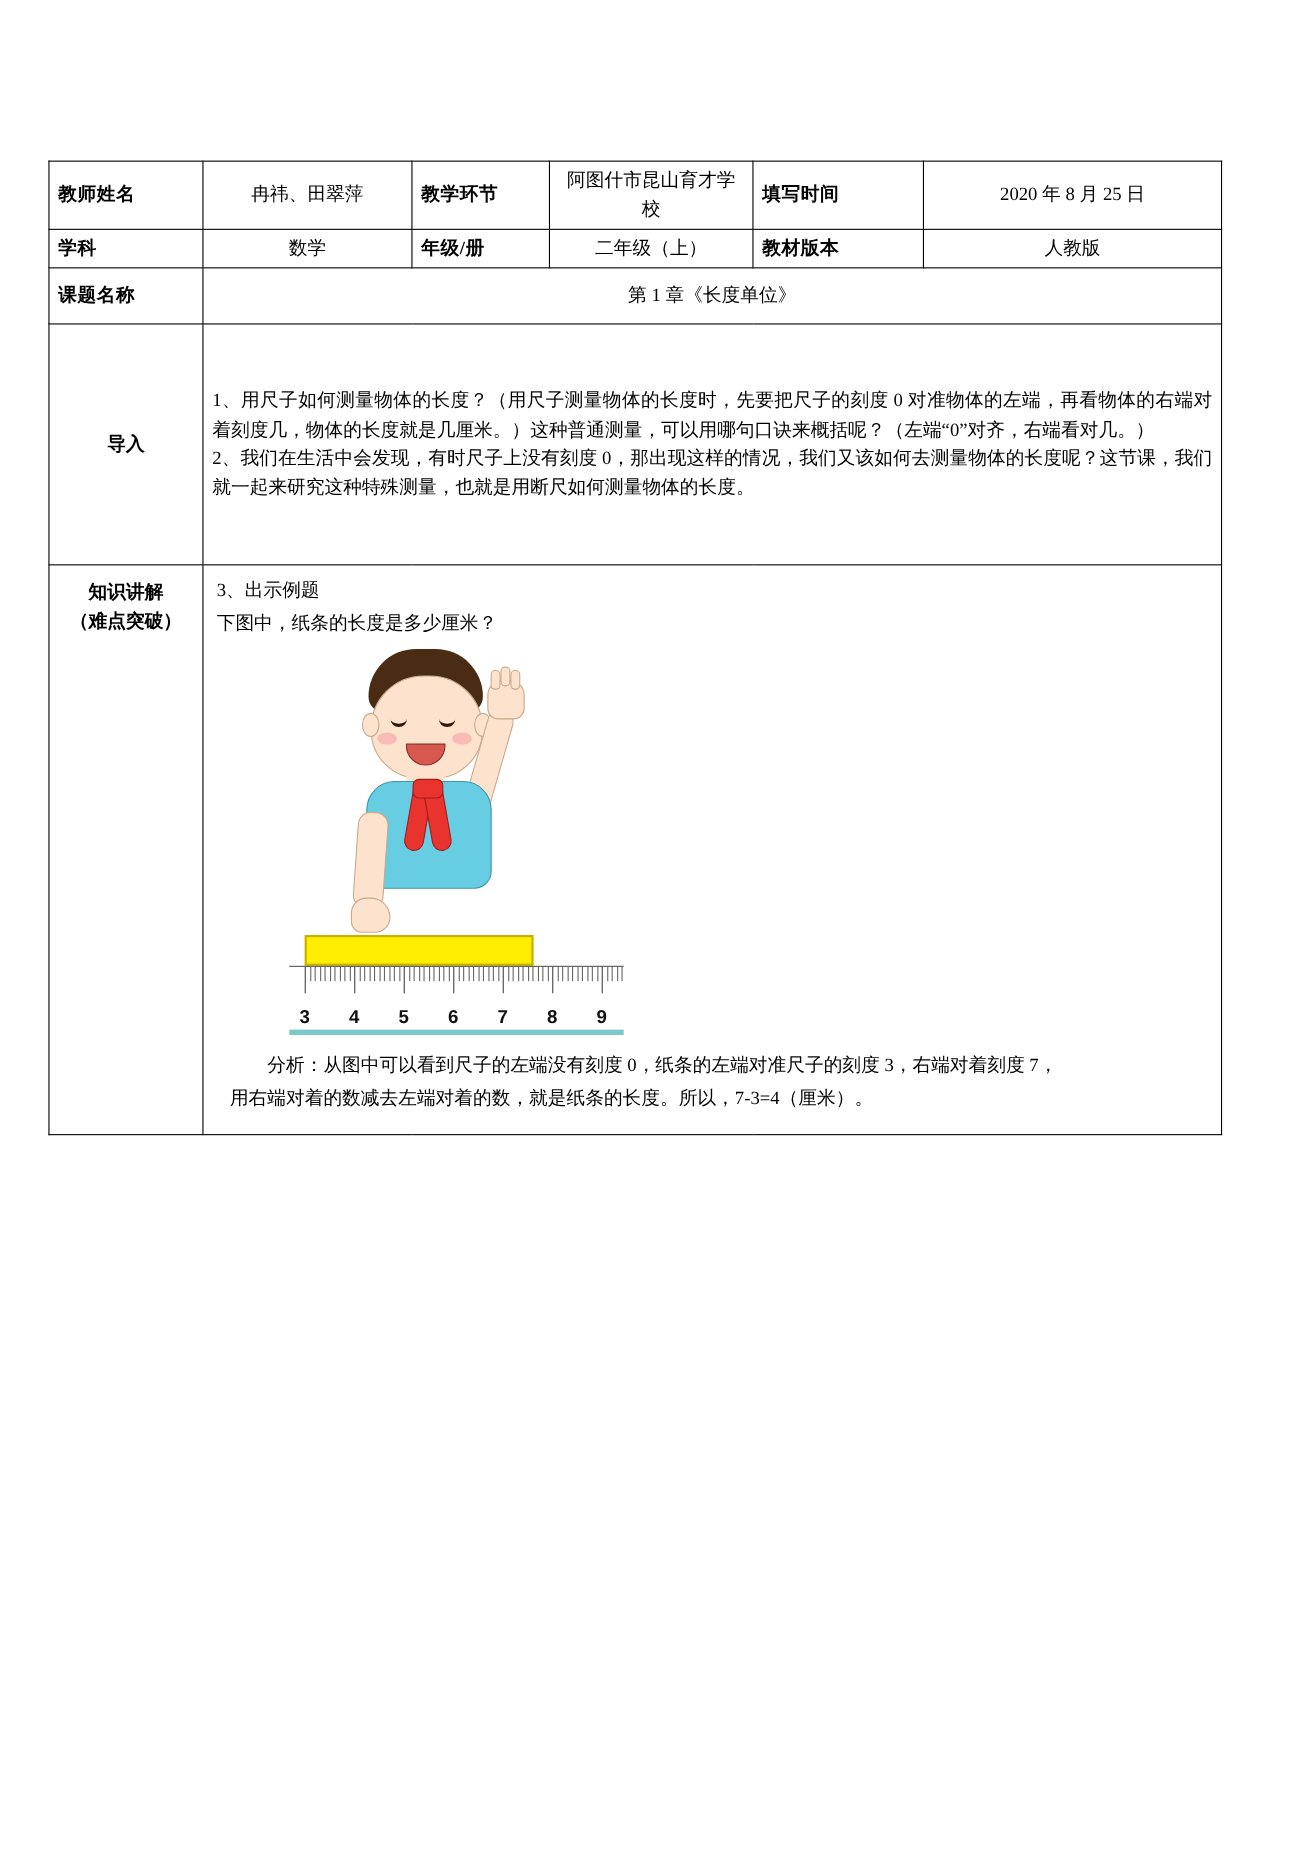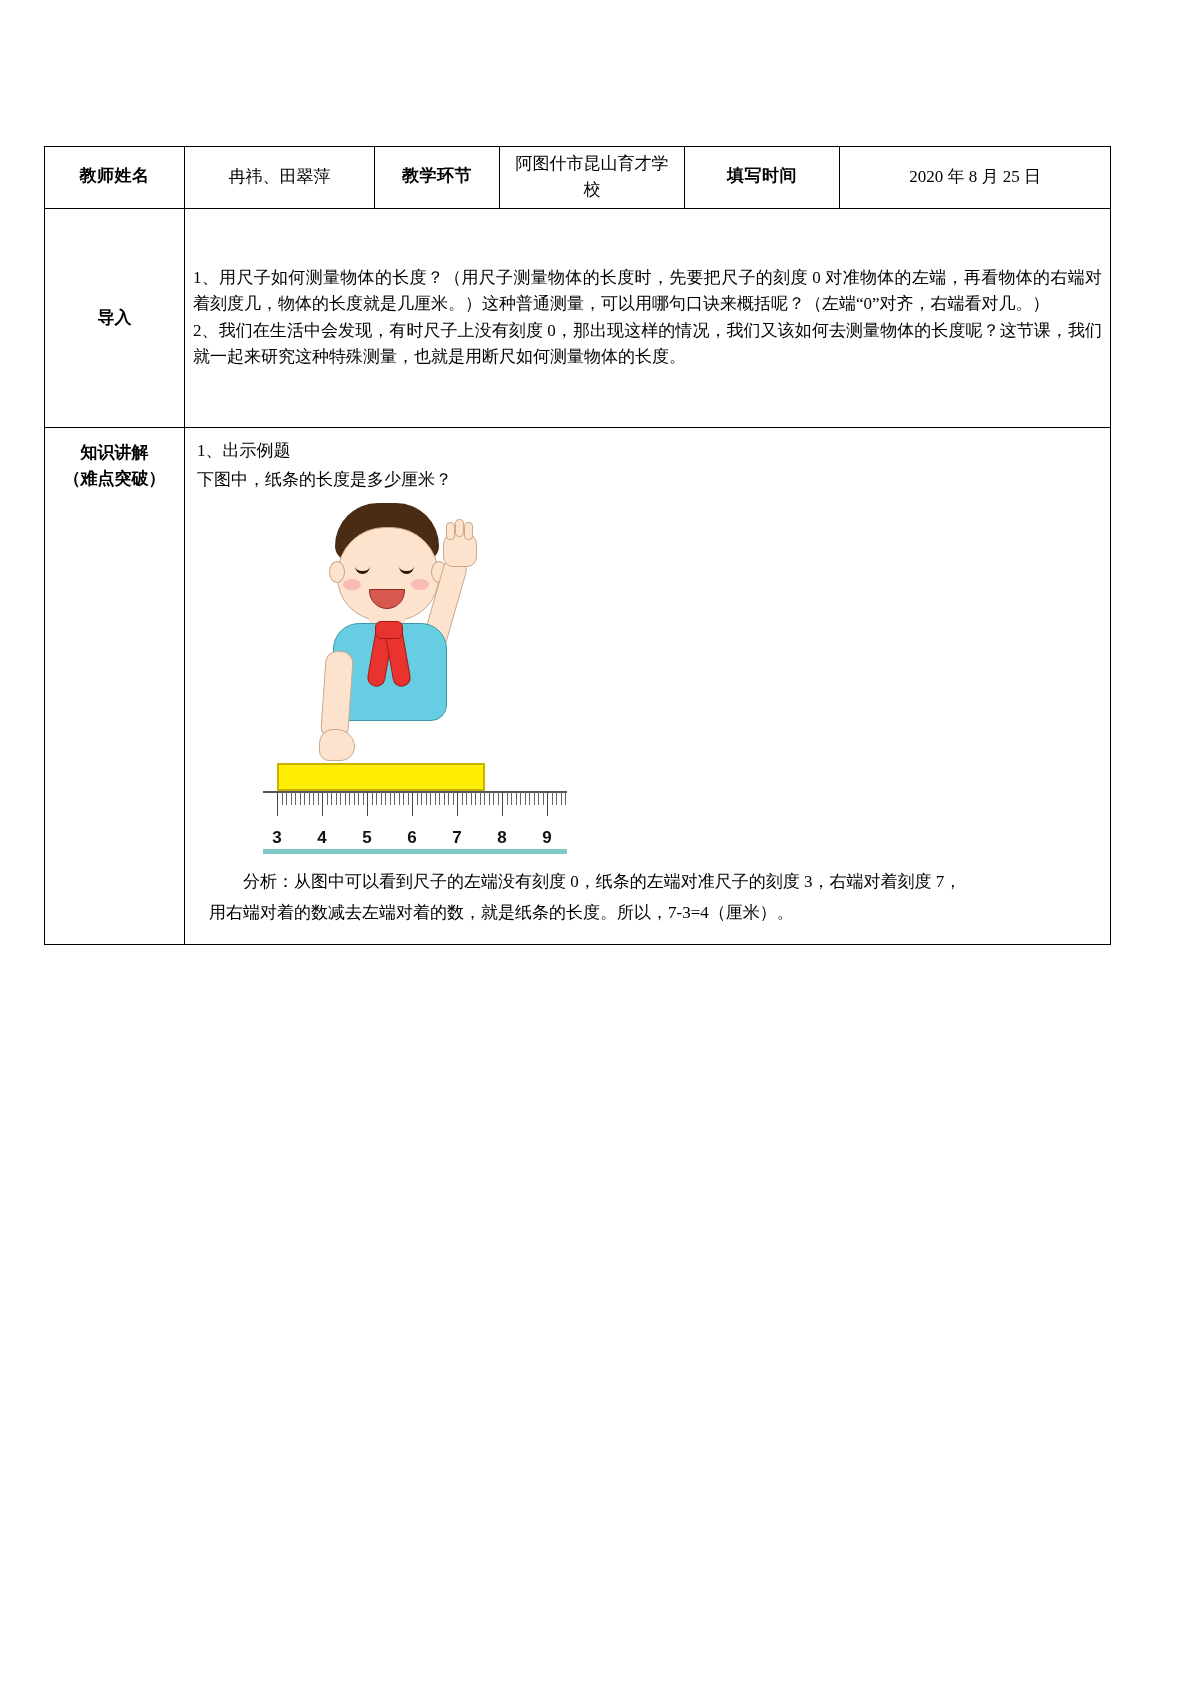--- a/index.html
+++ b/index.html
@@ -31,22 +31,21 @@
   }
   table.lesson td {
     border: 1.6px solid #000000;
     padding: 4px 8px;
     vertical-align: middle;
     font-size: 17px;
     line-height: 1.55;
   }
   .hdr {
     font-weight: bold;
-    text-align: center;
-    font-family: Liberation Mono, monospace;
+    font-family: Liberation Serif, serif;
     font-size: 18px;
     letter-spacing: 0.5px;
   }
   .val {
     text-align: center;
     font-size: 17px;
   }
   .val-wide {
     text-align: center;
     font-size: 17px;
@@ -282,41 +281,53 @@
 
     <tr>
       <td class="hdr">教师姓名</td>
       <td class="val">冉祎、田翠萍</td>
       <td class="hdr">教学环节</td>
       <td class="val">阿图什市昆山育才学校</td>
       <td class="hdr">填写时间</td>
       <td class="val">2020 年 8 月 25 日</td>
     </tr>
 
-
+    <tr>
+      <td class="hdr">学科</td>
+      <td class="val">数学</td>
+      <td class="hdr">年级/册</td>
+      <td class="val">二年级（上）</td>
+      <td class="hdr">教材版本</td>
+      <td class="val">人教版</td>
+    </tr>
+
+    <tr>
+      <td class="hdr">课题名称</td>
+      <td class="val-wide" colspan="5" style="height:42px">第 1 章《长度单位》</td>
+    </tr>
 
 
 
 
 
     <tr>
       <td class="tall-label" style="height:210px">导入</td>
       <td class="body-text" colspan="5">
         <p>1、用尺子如何测量物体的长度？（用尺子测量物体的长度时，先要把尺子的刻度 0 对准物体的左端，再看物体的右端对着刻度几，物体的长度就是几厘米。）这种普通测量，可以用哪句口诀来概括呢？（左端“0”对齐，右端看对几。）</p>
         <p>2、我们在生活中会发现，有时尺子上没有刻度 0，那出现这样的情况，我们又该如何去测量物体的长度呢？这节课，我们就一起来研究这种特殊测量，也就是用断尺如何测量物体的长度。</p>
       </td>
     </tr>
 
     <tr>
       <td class="label-2line" style="vertical-align:top; padding-top:12px">
         <div>知识讲解</div>
         <div>（难点突破）</div>
       </td>
       <td colspan="5" style="vertical-align:top; padding:8px 12px">
-        <div style="font-size:17px;line-height:1.75">1、出示例题</div>
+        <div style="font-size:17px;line-height:1.75">3、出示例题</div>
         <div style="font-size:17px;line-height:1.75">下图中，纸条的长度是多少厘米？</div>
 
         <div class="illus">
           <div class="boy">
             <div class="hair"></div>
             <div class="face"></div>
             <div class="ear l"></div>
             <div class="ear r"></div>
             <div class="eye l"></div>
             <div class="eye r"></div>

